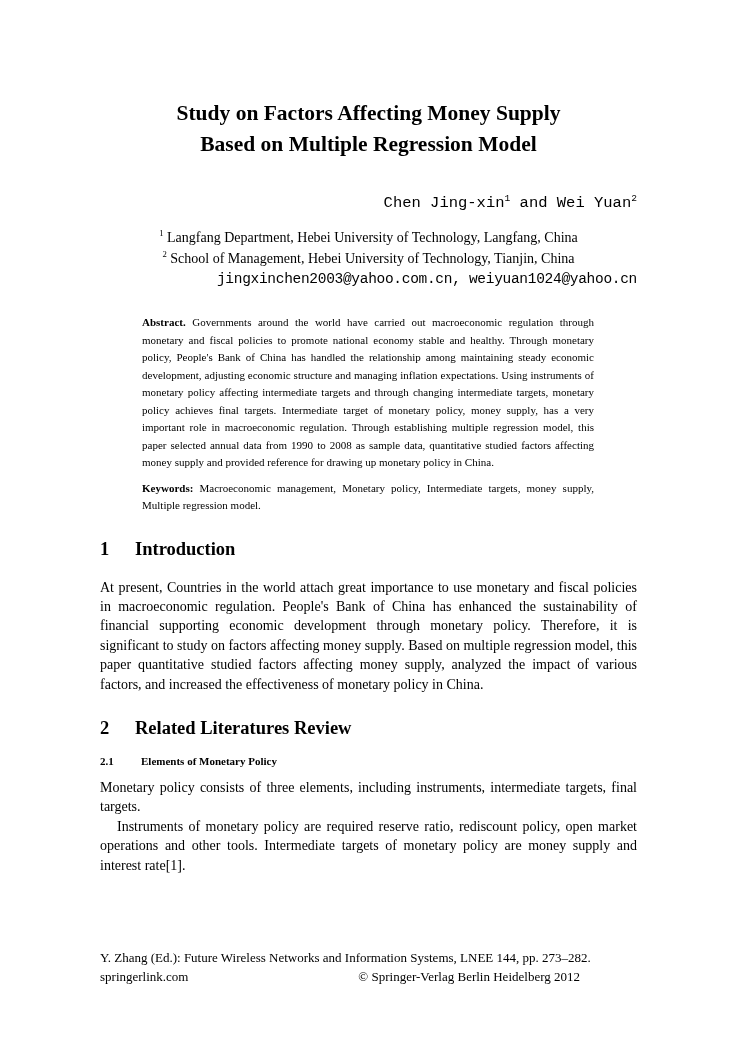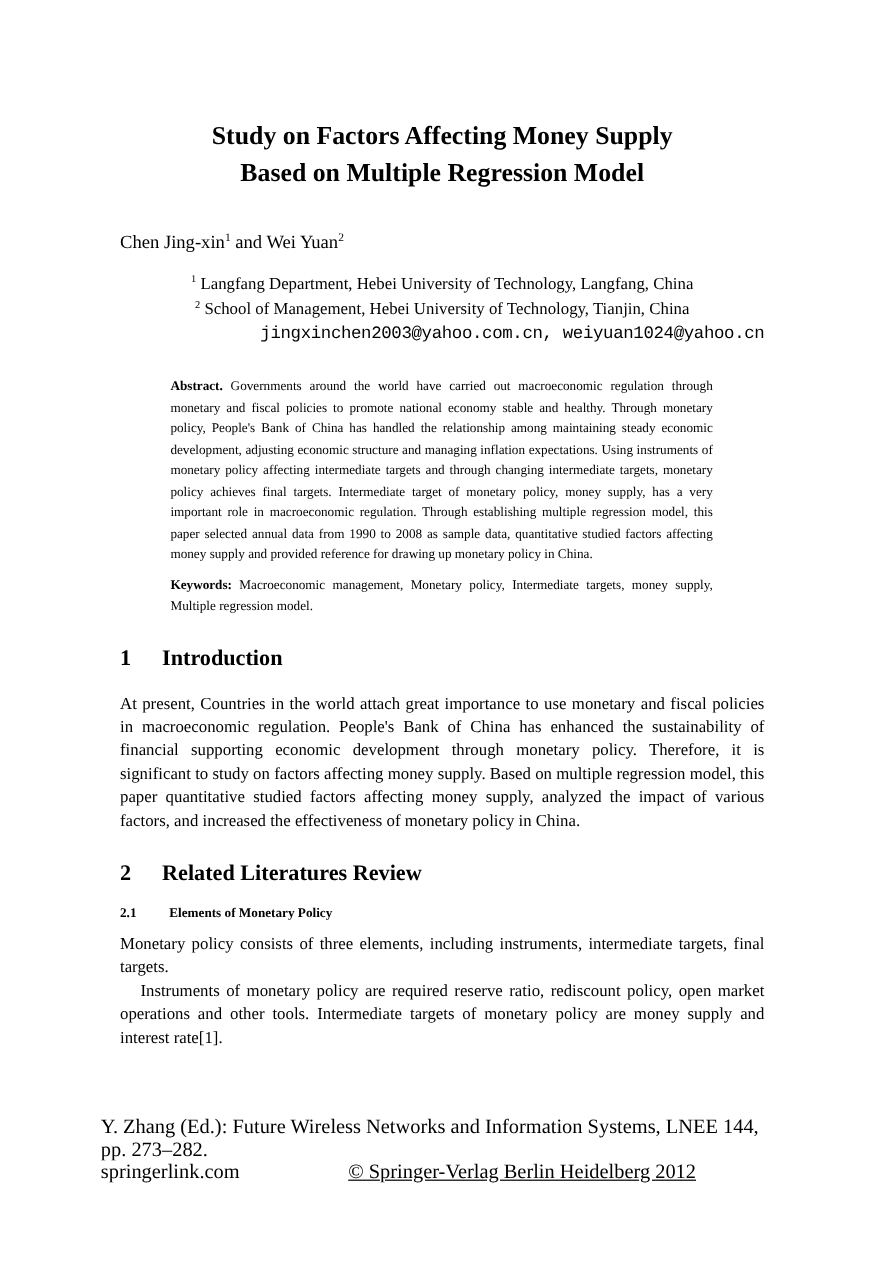--- a/index.html
+++ b/index.html
@@ -18,22 +18,23 @@
     overflow: hidden;
   }
   .title {
     font-size: 21.5px;
     font-weight: bold;
     text-align: center;
     line-height: 31px;
   }
   .authors {
     margin-top: 34px;
-    text-align: left;
+    text-align: right;
     font-size: 15.5px;
+    font-family: Liberation Mono, monospace;
   }
   sup { font-size: 0.62em; vertical-align: super; line-height: 0; }
   .affiliations {
     margin-top: 15px;
     text-align: center;
     font-size: 14px;
     line-height: 21px;
   }
   .emails-line {
     text-align: right;
@@ -65,29 +66,29 @@
   .subsection-heading {
     margin-top: 16px;
     font-size: 11px;
     font-weight: bold;
   }
   .subsection-heading .subsec-num { display: inline-block; min-width: 41px; }
   .para-first { margin-top: 11px; }
   .para-follow { margin-top: 0; text-indent: 17px; }
   .footer {
     position: absolute;
-    left: 84px; right: 99px; bottom: 44px;
-    font-size: 17px;
+    left: 100px; right: 99px; bottom: 44px;
+    font-size: 13px;
     line-height: 19px;
   }
   .footer-row2 {
     display: flex;
     justify-content: space-between;
   }
-  .footer-copyright { padding-right: 57px; text-decoration: underline; }
+  .footer-copyright { padding-right: 57px; }
 </style>
 </head>
 <body>
 
 <div class="page">
 
   <h1 class="title">
     <span>Study on Factors Affecting Money Supply</span><br>
     <span>Based on Multiple Regression Model</span>
   </h1>

